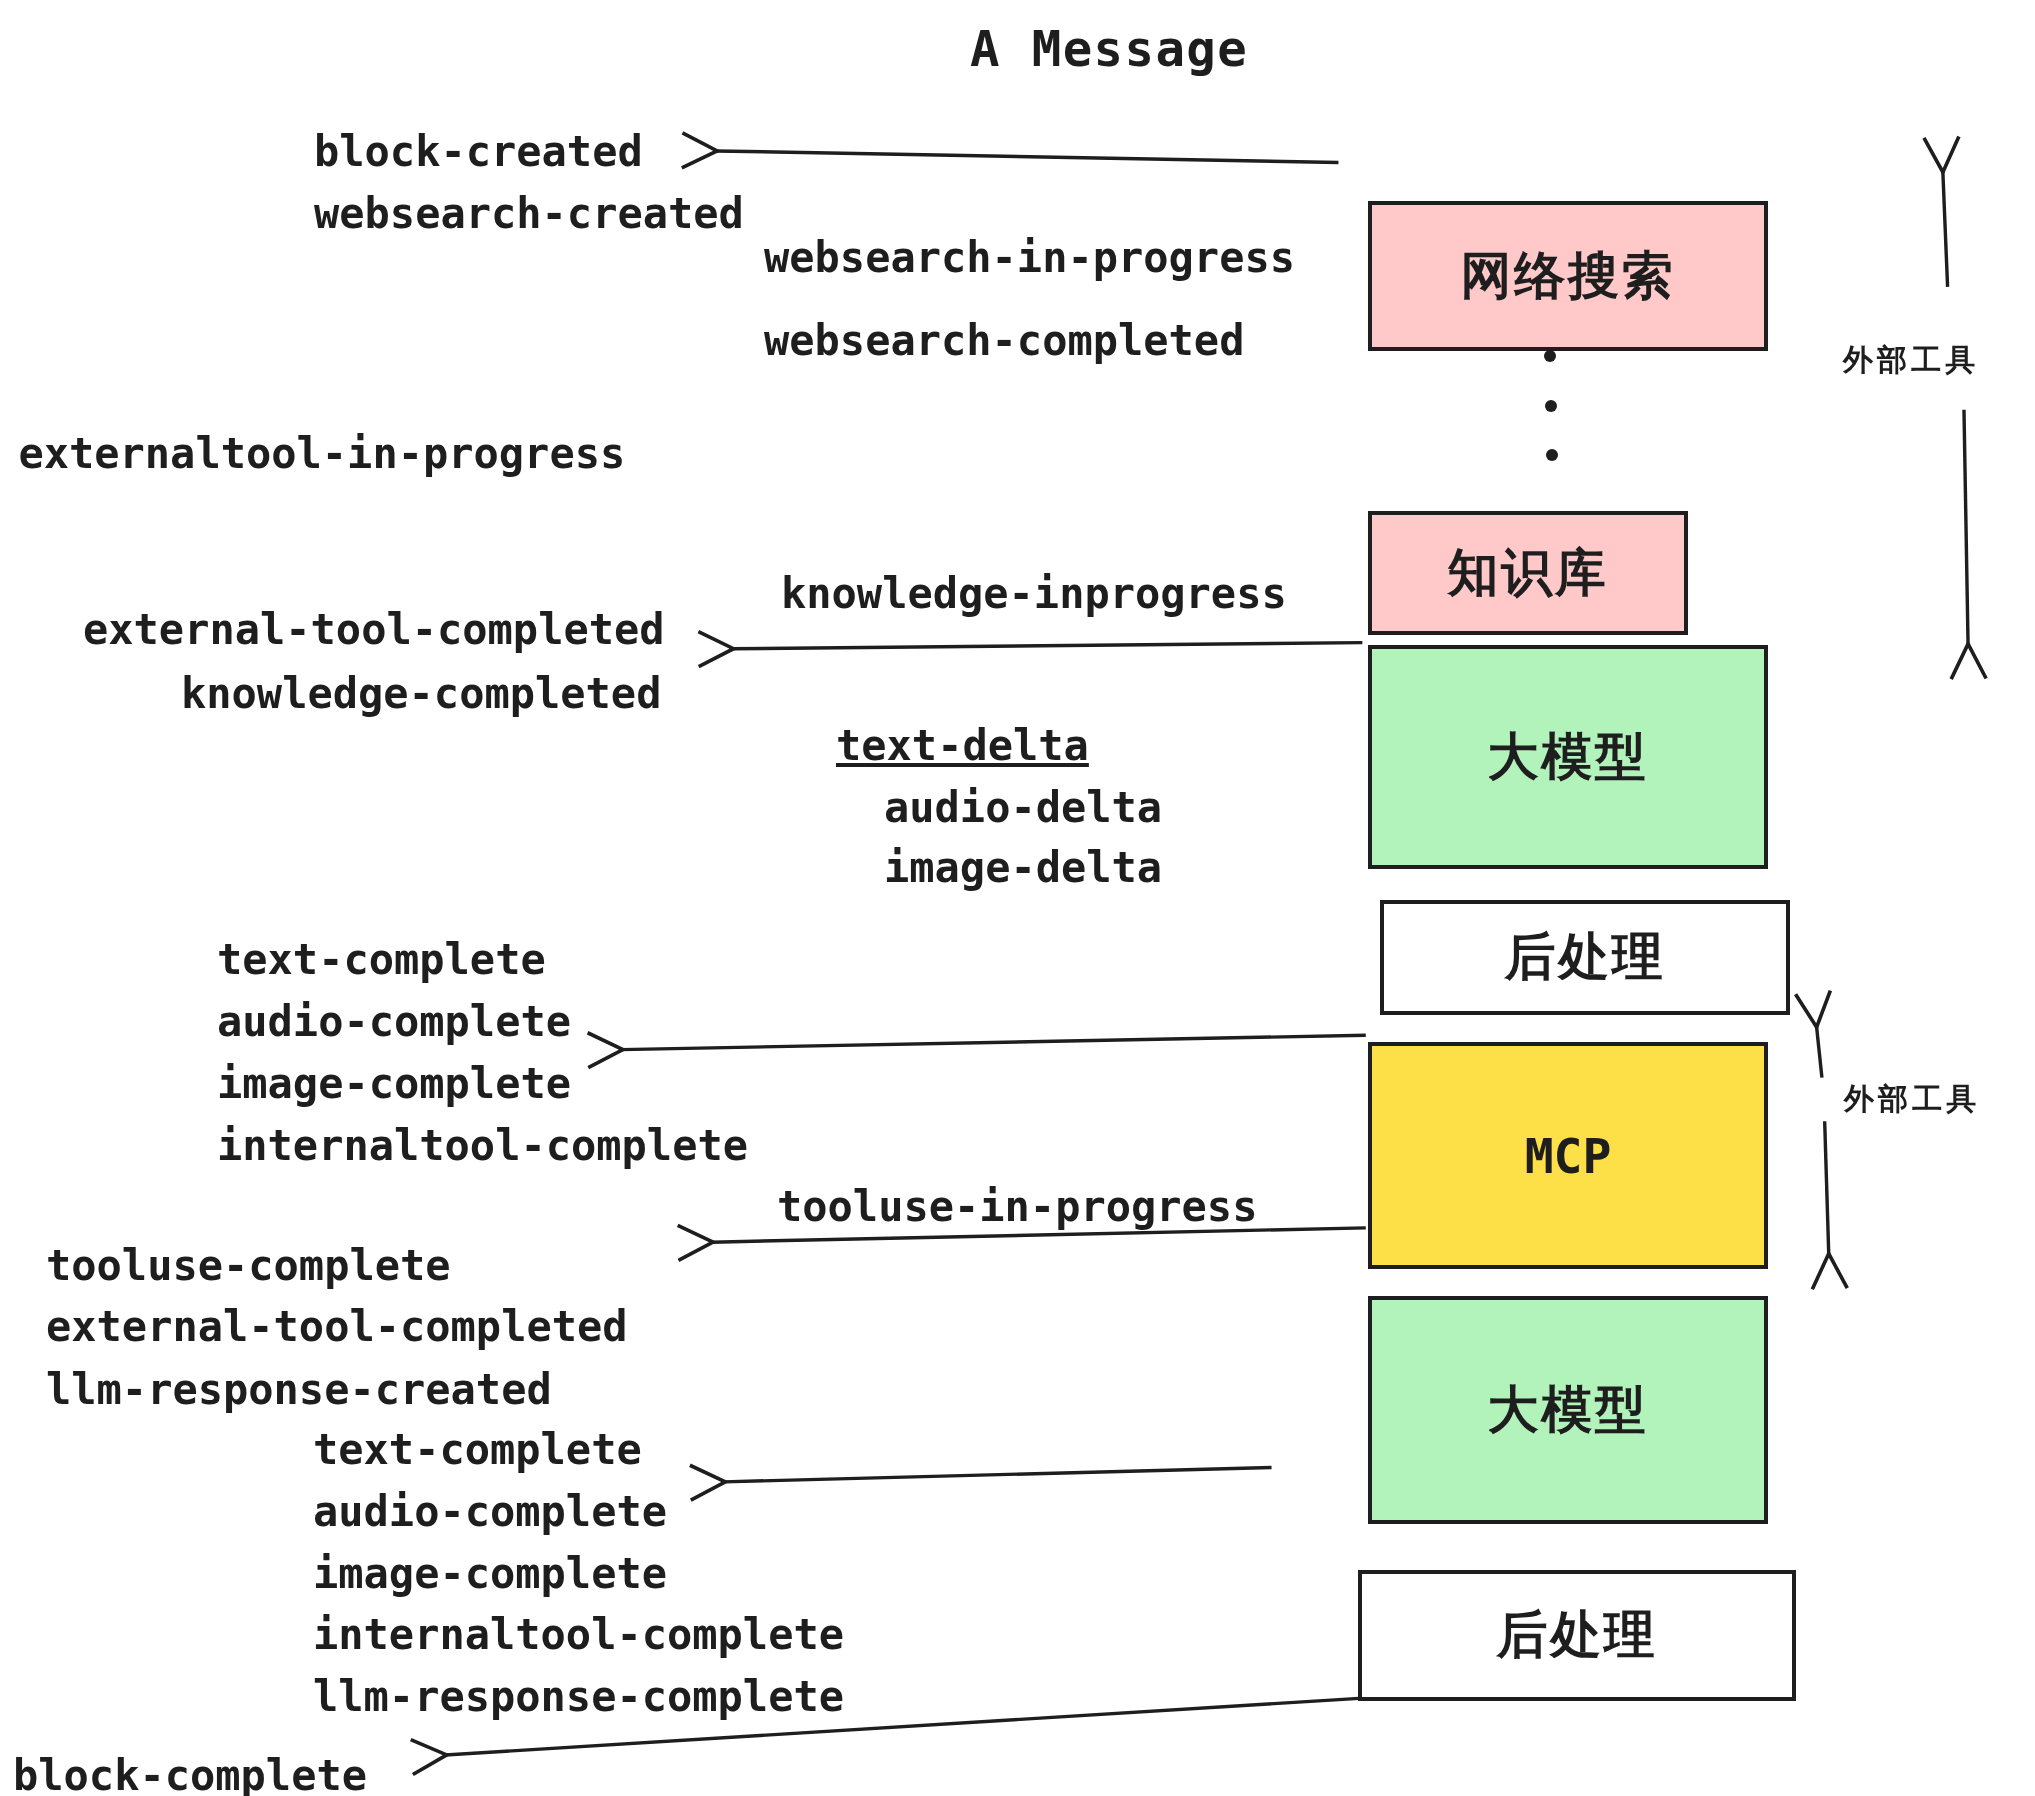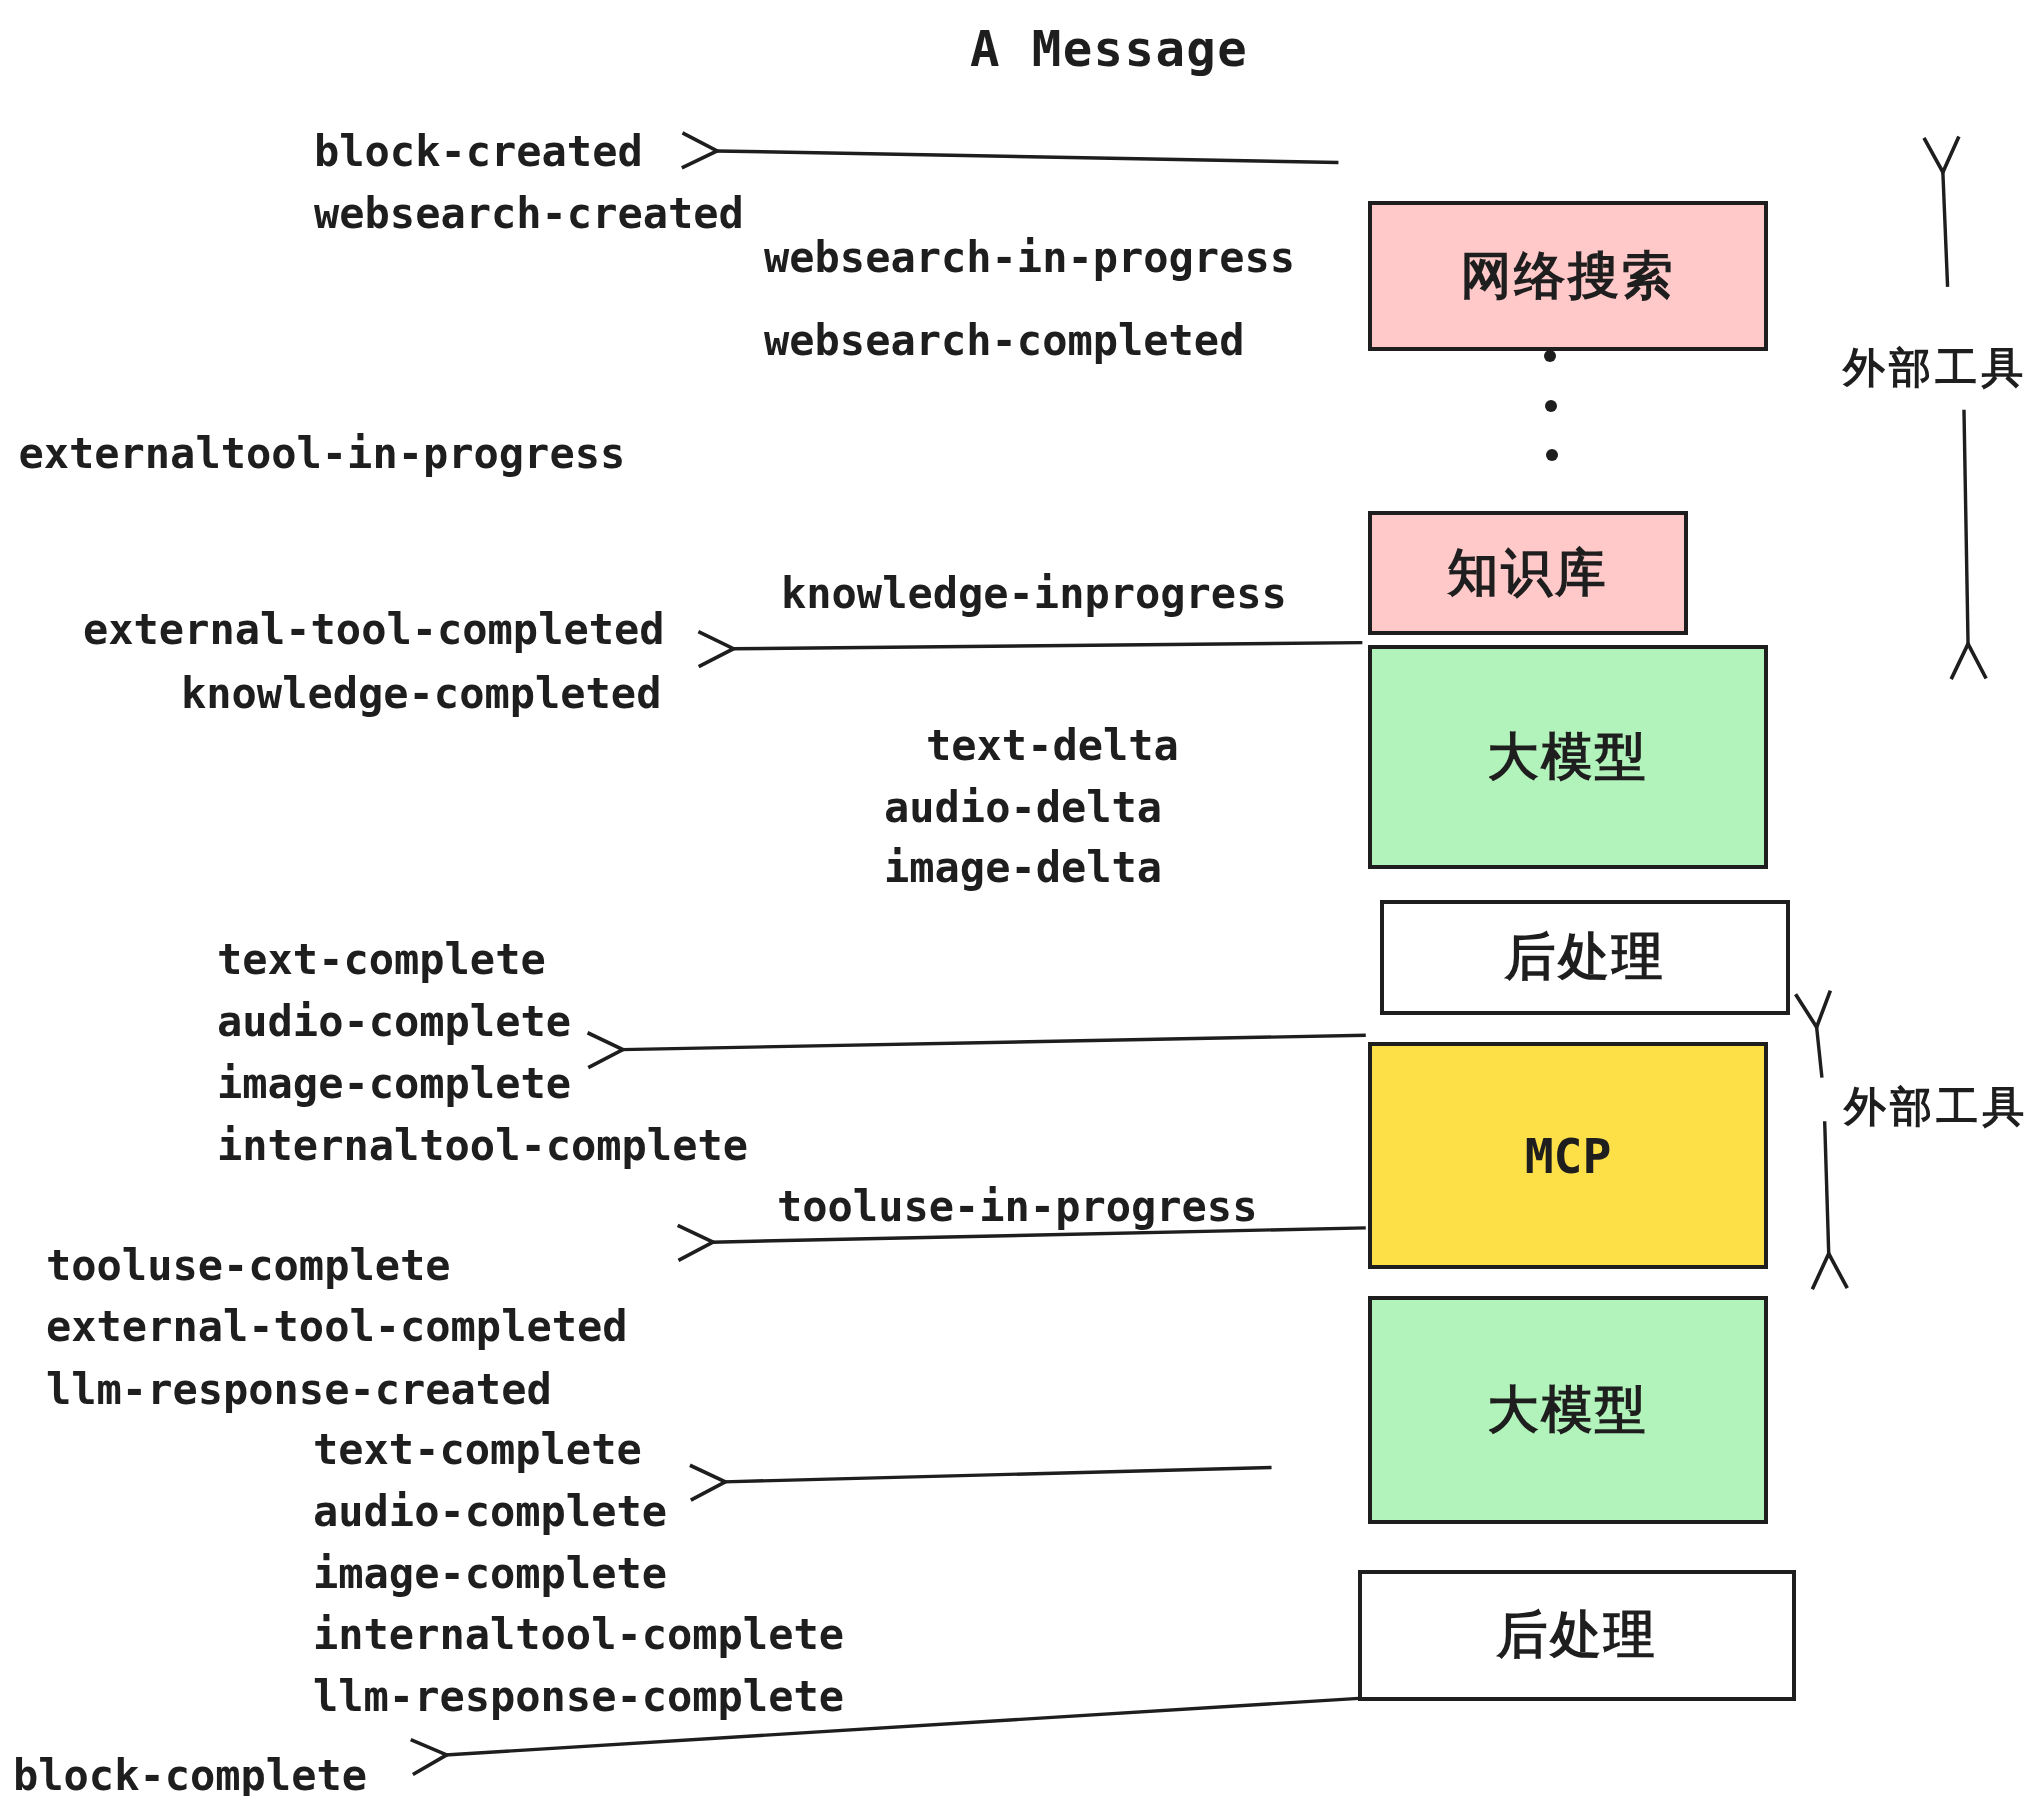--- a/index.html
+++ b/index.html
@@ -44,21 +44,21 @@
     letter-spacing: 2.7px;
   }
   .box.mcp-font {
     font-family: "DejaVu Sans Mono", monospace;
     font-size: 48px;
     letter-spacing: 0;
   }
   .side-label {
     position: absolute;
     font-family: "DejaVu Sans", sans-serif;
-    font-size: 42px;
+    font-size: 30px;
     font-weight: bold;
     letter-spacing: 4.1px;
     white-space: nowrap;
   }
   .dot {
     position: absolute;
     width: 12.3px;
     height: 12.3px;
     border-radius: 50%;
     background: #1e1e1e;
@@ -140,21 +140,21 @@
   <div class="side-label" style="left:1844px; top:1079px;">外部工具</div>
 
   <div class="evt" style="left:314px; top:99px;">block-created</div>
   <div class="evt" style="left:314px; top:161px;">websearch-created</div>
   <div class="evt" style="left:764px; top:205px;">websearch-in-progress</div>
   <div class="evt" style="left:764px; top:288px;">websearch-completed</div>
   <div class="evt" style="left:18.4px; top:401px;">externaltool-in-progress</div>
   <div class="evt" style="left:781px; top:541px;">knowledge-inprogress</div>
   <div class="evt" style="left:83px; top:577px;">external-tool-completed</div>
   <div class="evt" style="left:181px; top:641px;">knowledge-completed</div>
-  <div class="evt" style="left:926px; top:693px;">text-delta</div>
+  <div class="evt" style="left:836px; top:693px;text-decoration:underline;">text-delta</div>
   <div class="evt" style="left:884px; top:755px;">audio-delta</div>
   <div class="evt" style="left:884px; top:815px;">image-delta</div>
   <div class="evt" style="left:217px; top:907px;">text-complete</div>
   <div class="evt" style="left:217px; top:969px;">audio-complete</div>
   <div class="evt" style="left:217px; top:1031px;">image-complete</div>
   <div class="evt" style="left:217px; top:1093px;">internaltool-complete</div>
   <div class="evt" style="left:777px; top:1154px;">tooluse-in-progress</div>
   <div class="evt" style="left:46px; top:1213px;">tooluse-complete</div>
   <div class="evt" style="left:46px; top:1274px;">external-tool-completed</div>
   <div class="evt" style="left:46px; top:1337px;">llm-response-created</div>

